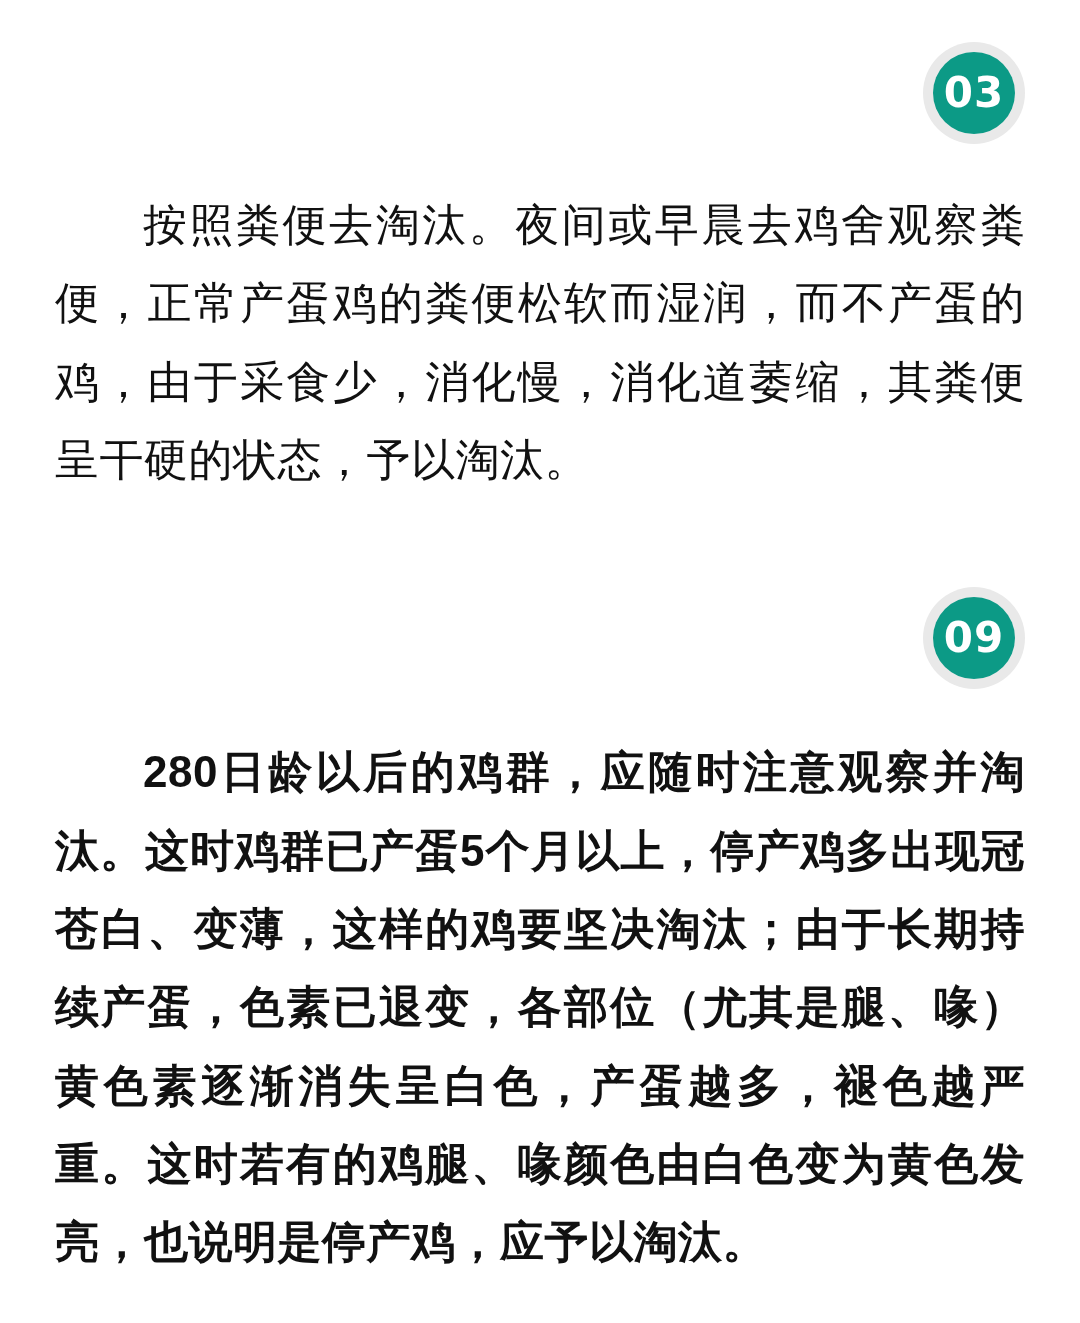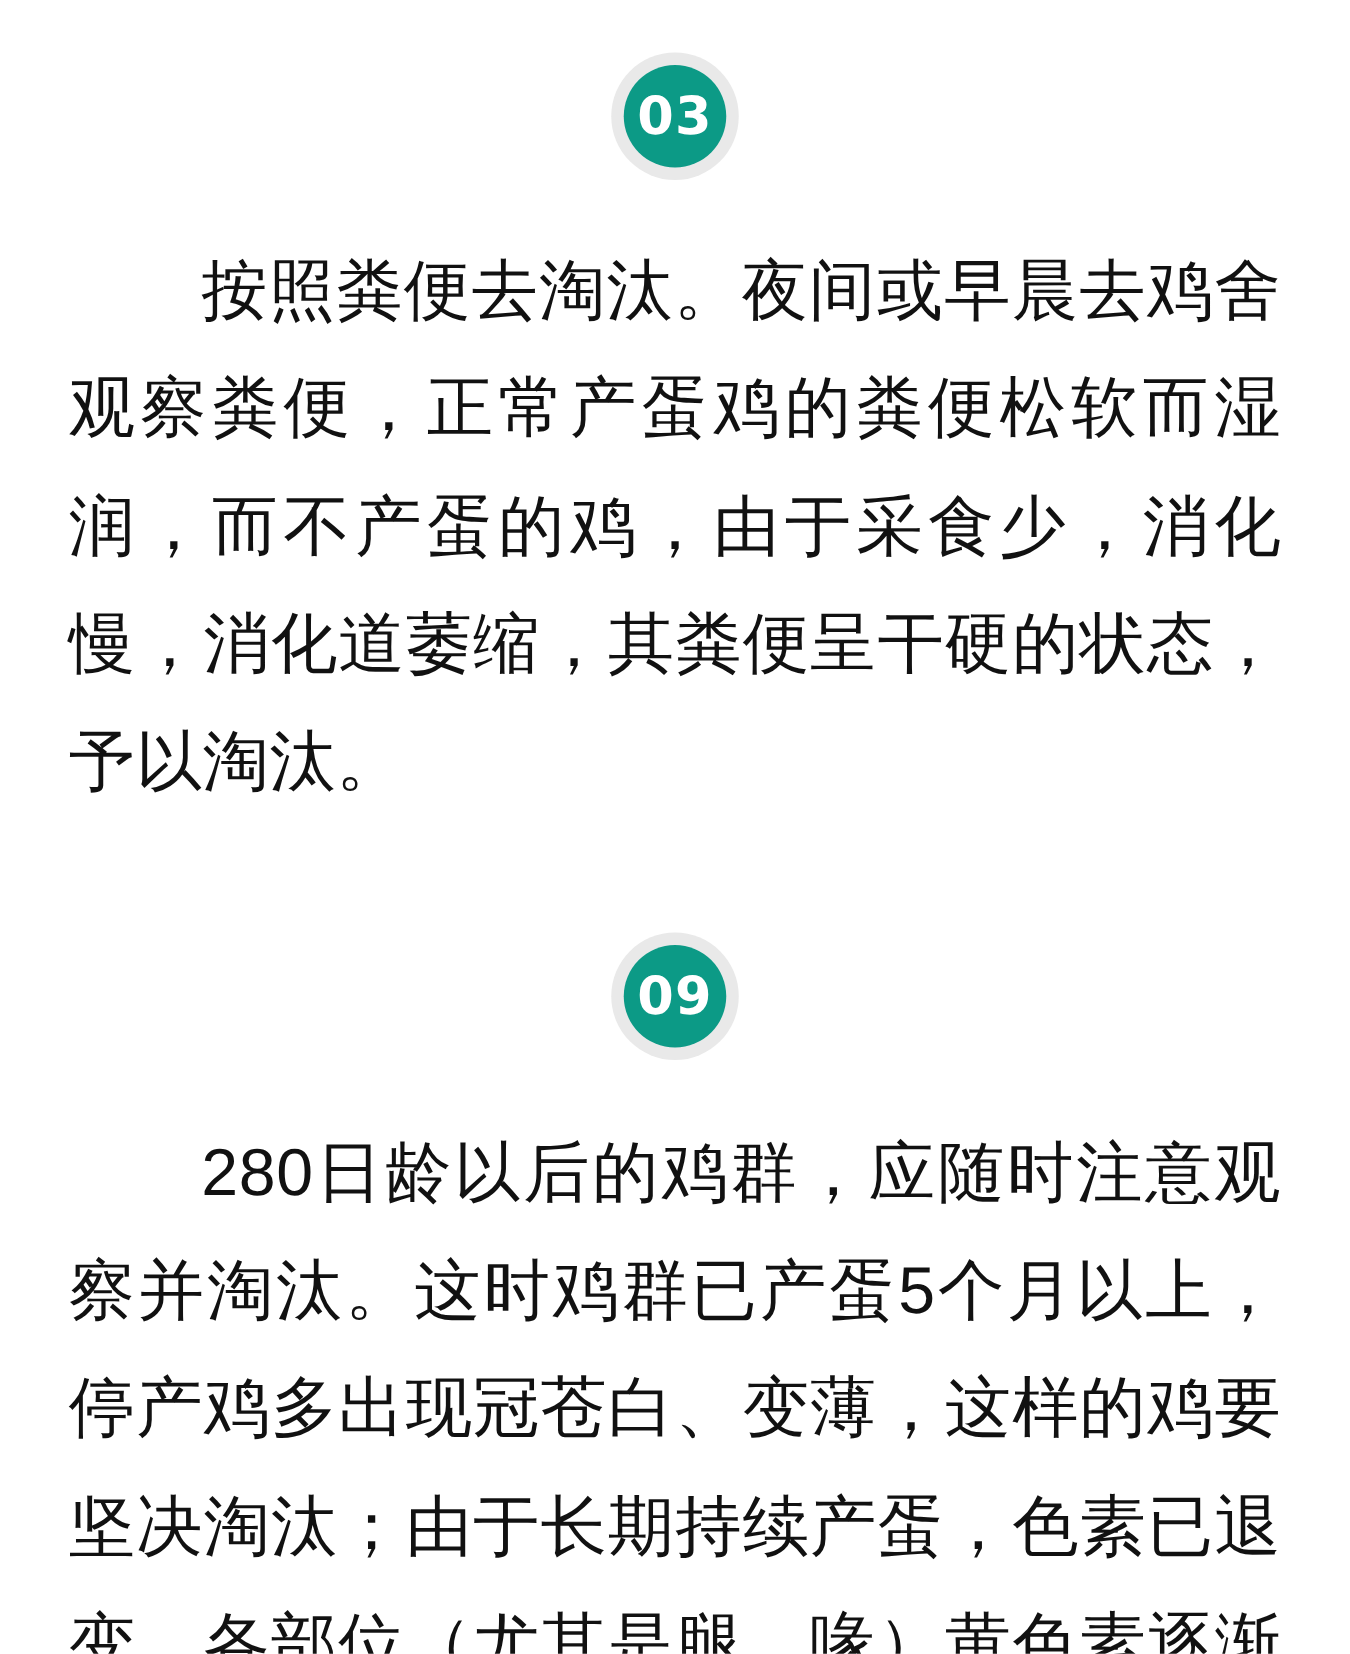--- a/index.html
+++ b/index.html
@@ -19,21 +19,21 @@
     height: 1323px;
     position: relative;
     box-sizing: border-box;
     padding: 0 55px;
   }
   .section {
     width: 100%;
   }
   .badge-row {
     display: flex;
-    justify-content: center;
+    justify-content: flex-end;
     align-items: center;
   }
   .badge {
     width: 102px;
     height: 102px;
     border-radius: 50%;
     background: #e9e9e9;
     display: flex;
     align-items: center;
     justify-content: center;
@@ -51,34 +51,34 @@
   }
   .badge-num {
     color: #ffffff;
     font-size: 42px;
     font-weight: bold;
     letter-spacing: 1px;
     line-height: 1;
     font-family: "DejaVu Sans", "Liberation Sans", sans-serif;
   }
   .para {
-    font-size: 53px;
+    font-size: 44px;
     line-height: 1.78;
     letter-spacing: 0.5px;
     text-align: justify;
     text-justify: inter-ideograph;
     color: #111111;
     text-indent: 2em;
     margin: 0;
     font-weight: 500;
   }
   #sec-03 .badge-row { padding-top: 42px; }
   #sec-03 .para { margin-top: 42px; }
   #sec-04 .badge-row { padding-top: 88px; }
-  #sec-04 .para { margin-top: 44px; }
+  #sec-04 .para { margin-top: 44px; font-weight: bold; }
 </style>
 </head>
 <body>
 
 <div class="page">
 
   <div class="section" id="sec-03">
     <div class="badge-row">
       <div class="badge">
         <div class="badge-inner">

